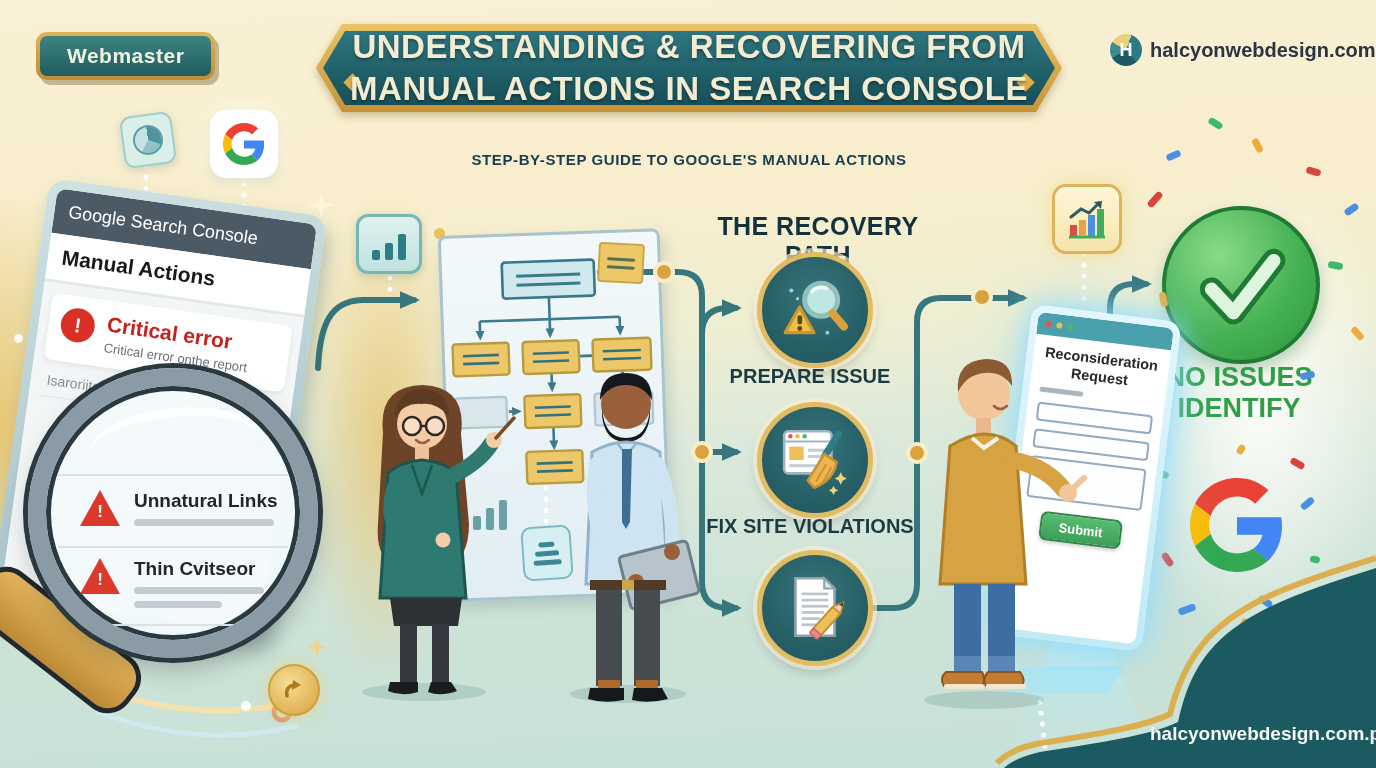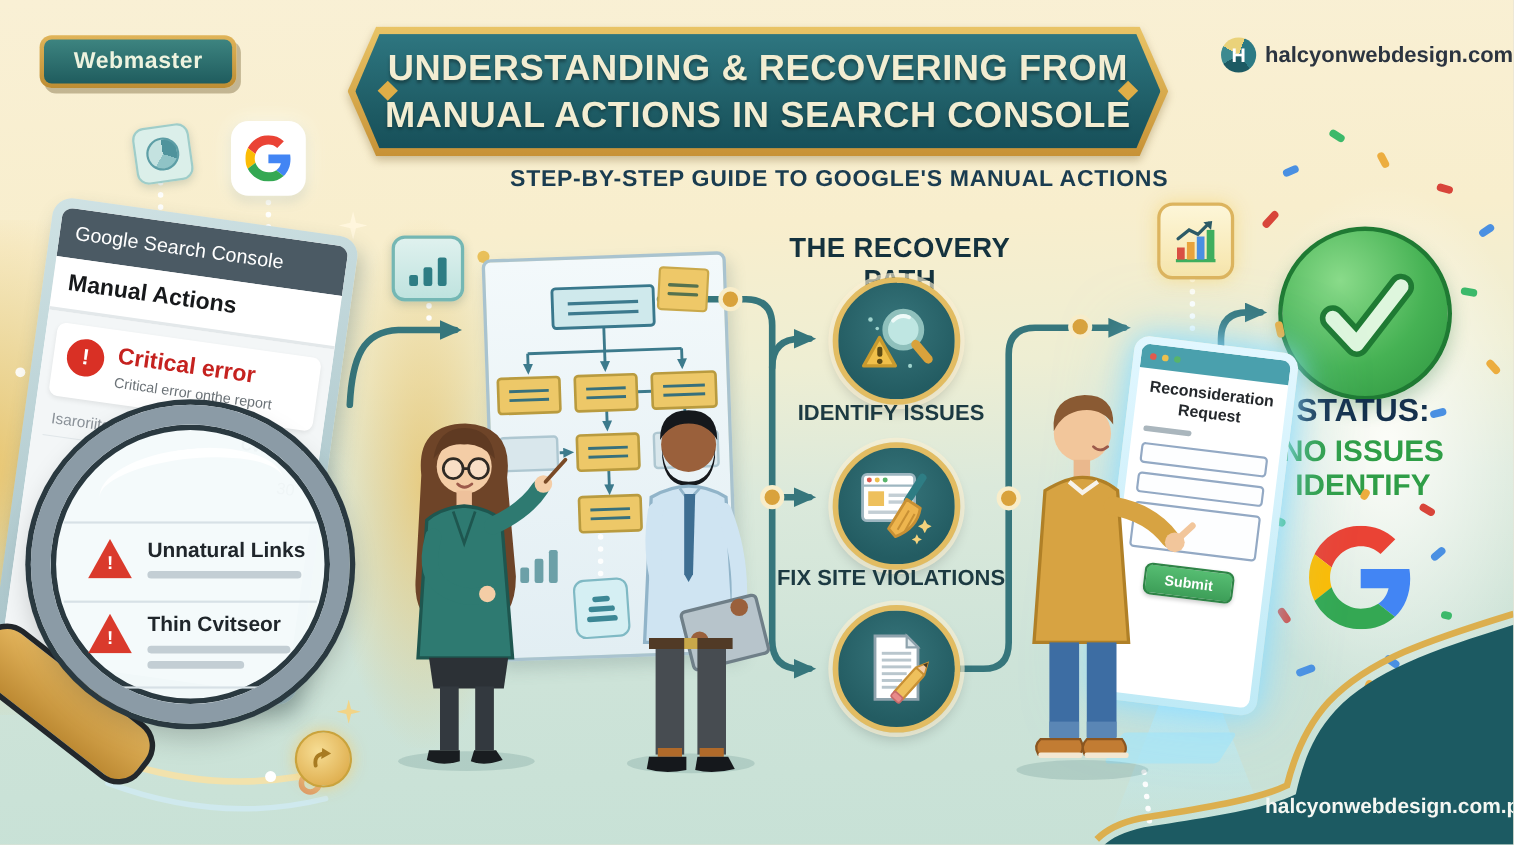--- a/index.html
+++ b/index.html
@@ -10,26 +10,26 @@
   }
   .abs{position:absolute;}
   
   .gold-wash-left{left:-50px;top:200px;width:200px;height:450px;background:radial-gradient(ellipse at 20% 50%,rgba(233,196,108,.95),rgba(233,196,108,0) 75%);}
   .gold-wash-mid{left:300px;top:200px;width:170px;height:480px;background:radial-gradient(ellipse at 50% 50%,rgba(233,196,108,.8),rgba(233,196,108,0) 72%);}
   .white-glow{left:1120px;top:170px;width:280px;height:470px;background:radial-gradient(ellipse,rgba(255,255,252,.9),rgba(255,255,252,0) 72%);}
   
   .badge-outer{left:36px;top:32px;background:linear-gradient(180deg,#e0b459,#bd8d33);border-radius:11px;padding:4px;box-shadow:4px 5px 0 rgba(95,75,30,.35);}
   .badge-inner{background:linear-gradient(180deg,#3d8480,#1f5c5e);border-radius:7px;color:#eef3df;font-size:21px;font-weight:700;padding:8px 27px;letter-spacing:.5px;}
   
-  .banner{left:316px;top:24px;width:746px;height:118px;filter:drop-shadow(0 4px 4px rgba(120,95,40,.35));}
+  .banner{left:316px;top:24px;width:746px;height:88px;filter:drop-shadow(0 4px 4px rgba(120,95,40,.35));}
   .banner-gold{position:absolute;inset:0;background:linear-gradient(180deg,#e9c466,#c79236);clip-path:polygon(26px 0,calc(100% - 26px) 0,100% 50%,calc(100% - 26px) 100%,26px 100%,0 50%);}
   .banner-teal{position:absolute;inset:7px;background:linear-gradient(180deg,#2e7680,#1d5a63 70%,#17505a);clip-path:polygon(22px 0,calc(100% - 22px) 0,100% 50%,calc(100% - 22px) 100%,22px 100%,0 50%);}
   .banner-text{position:absolute;inset:0;display:flex;flex-direction:column;justify-content:center;text-align:center;color:#f2edd2;font-weight:800;font-size:33px;line-height:1.26;letter-spacing:.5px;text-shadow:0 2px 3px rgba(0,0,0,.35);}
   .diamond{position:absolute;width:13px;height:13px;background:#dfae47;transform:rotate(45deg);top:52px;}
-  .subtitle{left:316px;top:151px;width:746px;text-align:right;color:#1a3c50;font-weight:800;font-size:21px;letter-spacing:.6px;}
+  .subtitle{left:316px;top:151px;width:746px;text-align:center;color:#1a3c50;font-weight:800;font-size:15px;letter-spacing:.6px;}
   
   .brand-top{left:1110px;top:34px;display:flex;align-items:center;gap:8px;}
   .brand-logo{width:32px;height:32px;border-radius:50%;background:conic-gradient(from 140deg,#1d5a63 0 100deg,#3d8a90 100deg 160deg,#ead27a 160deg 240deg,#2c7a84 240deg 360deg);display:flex;align-items:center;justify-content:center;color:#fff;font-weight:800;font-size:18px;}
   .brand-name{color:#2b3440;font-weight:700;font-size:20px;}
   
   .pie-icon{left:122px;top:114px;width:48px;height:48px;background:rgba(216,239,236,.92);border:2px solid #9fcdc9;border-radius:11px;transform:rotate(-8deg);display:flex;align-items:center;justify-content:center;box-shadow:0 3px 8px rgba(90,120,110,.25);}
   .pie-glyph{width:26px;height:26px;border-radius:50%;background:conic-gradient(#4f939c 0 115deg,#8fc3c6 115deg 215deg,#c4e2e0 215deg 360deg);border:2px solid #5d9ea6;}
   .gicon{left:210px;top:110px;width:68px;height:68px;background:#fff;border-radius:16px;display:flex;align-items:center;justify-content:center;box-shadow:0 0 18px rgba(255,255,240,.95),0 4px 10px rgba(120,130,110,.3);}
   .bar-icon{left:356px;top:214px;width:66px;height:60px;background:linear-gradient(180deg,#dff1ee,#bfe3df);border:3px solid #74b7b4;border-radius:12px;display:flex;align-items:flex-end;justify-content:center;gap:5px;padding-bottom:11px;box-sizing:border-box;box-shadow:0 3px 8px rgba(90,120,110,.25);}
   .bar-icon i{display:block;width:8px;background:#2e7d84;border-radius:2px;}
@@ -338,21 +338,21 @@
       <path d="M32 17 Q38 11 46 14" stroke="#eefaf8" stroke-width="3.5" fill="none" stroke-linecap="round"></path>
       <line x1="52" y1="38" x2="63" y2="51" stroke="#d9a23c" stroke-width="8" stroke-linecap="round"></line>
       <path d="M20 32 L34 57 L6 57 Z" fill="#f0c04a" stroke="#c89a2e" stroke-width="3" stroke-linejoin="round"></path>
       <rect x="18" y="40" width="4.5" height="9" rx="2" fill="#5c4a14"></rect>
       <circle cx="20.2" cy="53" r="2.4" fill="#5c4a14"></circle>
       <circle cx="12" cy="16" r="2" fill="#9fd3cd"></circle>
         <circle cx="18" cy="24" r="1.6" fill="#9fd3cd"></circle>
         <circle cx="47" cy="57" r="1.8" fill="#9fd3cd"></circle>
     </svg>
   </div>
-  <div class="abs step-label" style="left:685px;top:364px;z-index:4;">IDENTIFY ISSUES</div>
+  <div class="abs step-label" style="left:685px;top:364px;z-index:4;">PREPARE ISSUE</div>
 
   <div class="abs step-circle" style="left:757px;top:402px;z-index:4;">
     <svg width="72" height="72" viewBox="0 0 70 70">
       <rect x="5" y="7" width="46" height="41" rx="4" fill="#fff" stroke="#9db6c0" stroke-width="2.5"></rect>
       <path d="M5 17 L51 17" stroke="#9db6c0" stroke-width="2"></path>
       <circle cx="11" cy="12" r="2.2" fill="#e05a4e"></circle>
         <circle cx="18" cy="12" r="2.2" fill="#ecc04e"></circle>
         <circle cx="25" cy="12" r="2.2" fill="#58b46a"></circle>
       <rect x="10" y="22" width="14" height="13" fill="#eec05c"></rect>
       <rect x="10" y="39" width="26" height="3" fill="#c3ced4"></rect>
@@ -444,21 +444,20 @@
     </svg>
   </div>
 
   <div class="abs check-wrap">
     <svg width="126" height="126" viewBox="0 0 150 150">
       <path d="M40 80 L66 108 L114 46" stroke="#1f7a33" stroke-width="28" fill="none" stroke-linecap="round" stroke-linejoin="round"></path>
       <path d="M40 80 L66 108 L114 46" stroke="#def6dd" stroke-width="16" fill="none" stroke-linecap="round" stroke-linejoin="round"></path>
     </svg>
   </div>
   <div class="abs status">
-    <div class="status-label">STATUS:</div>
     <div class="status-value">NO ISSUES IDENTIFY</div>
   </div>
 
   <svg class="abs glogo" width="94" height="94" viewBox="0 0 48 48">
     <path fill="#EA4335" d="M24 9.5c3.54 0 6.71 1.22 9.21 3.6l6.85-6.85C35.9 2.38 30.47 0 24 0 14.62 0 6.51 5.38 2.56 13.22l7.98 6.19C12.43 13.72 17.74 9.5 24 9.5z"></path>
     <path fill="#4285F4" d="M46.98 24.55c0-1.57-.15-3.09-.38-4.55H24v9.02h12.94c-.58 2.96-2.26 5.48-4.78 7.18l7.73 6c4.51-4.18 7.09-10.36 7.09-17.65z"></path>
     <path fill="#FBBC05" d="M10.53 28.59c-.48-1.45-.76-2.99-.76-4.59s.27-3.14.76-4.59l-7.98-6.19C.92 16.46 0 20.12 0 24c0 3.88.92 7.54 2.56 10.78l7.97-6.19z"></path>
     <path fill="#34A853" d="M24 48c6.48 0 11.93-2.13 15.89-5.81l-7.73-6c-2.15 1.45-4.92 2.3-8.16 2.3-6.26 0-11.57-4.22-13.47-9.91l-7.98 6.19C6.51 42.62 14.62 48 24 48z"></path>
   </svg>
 

